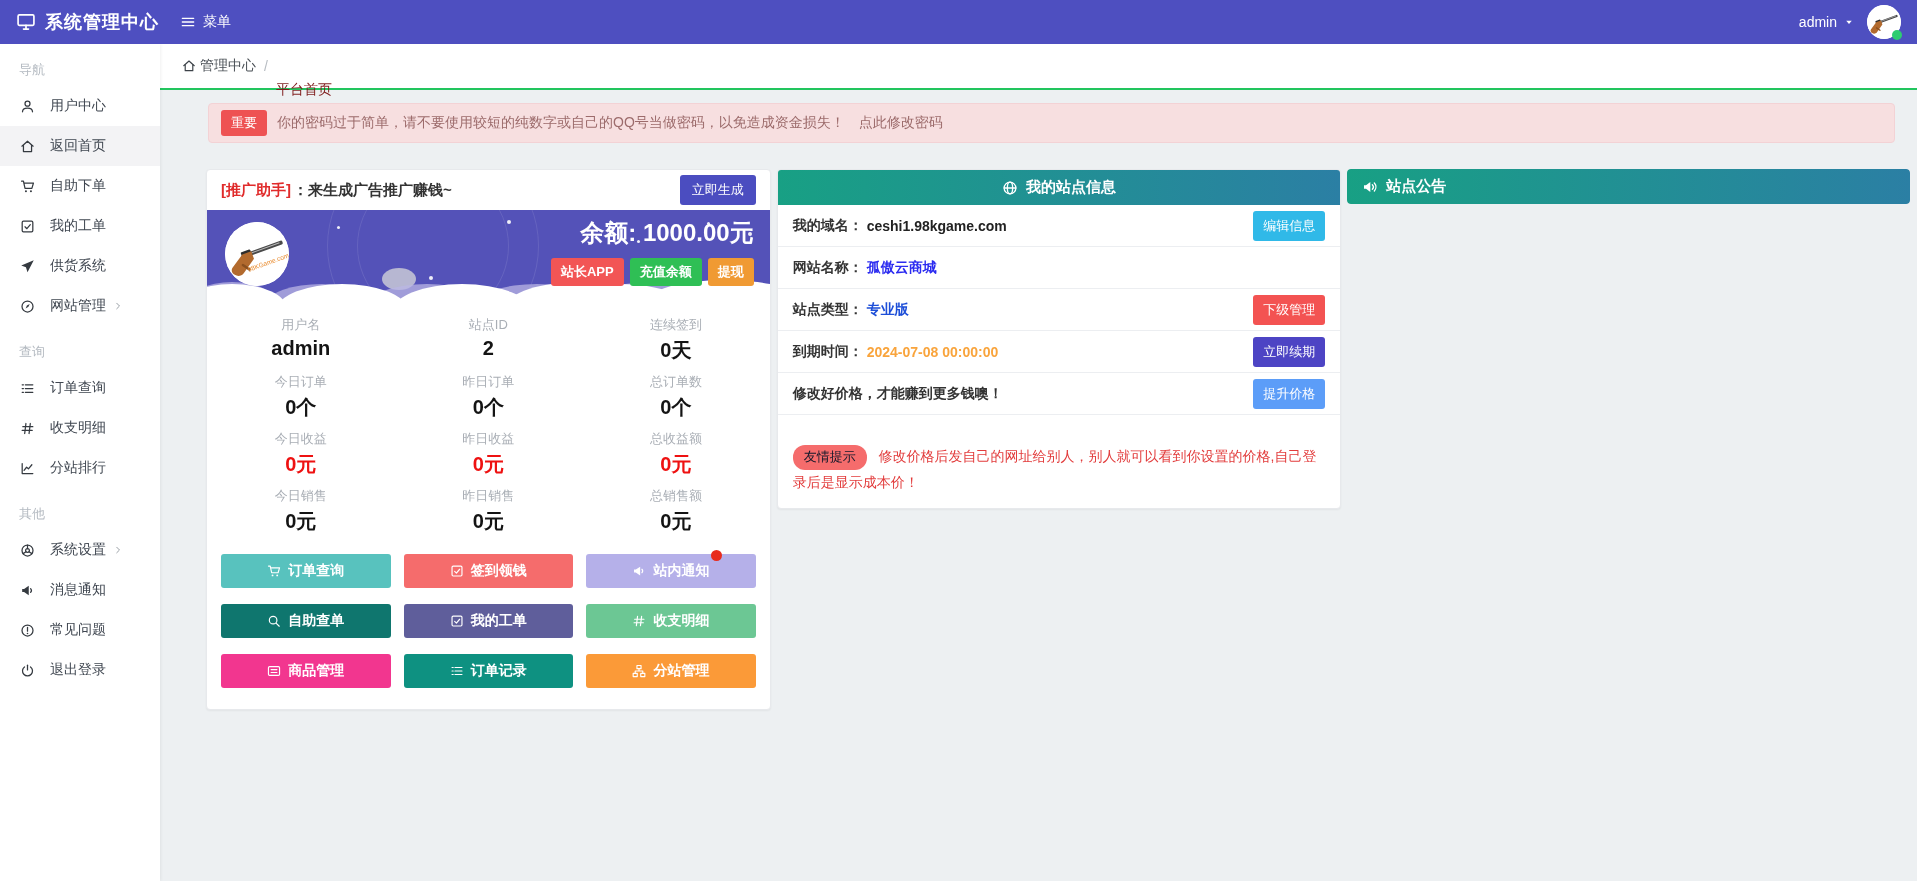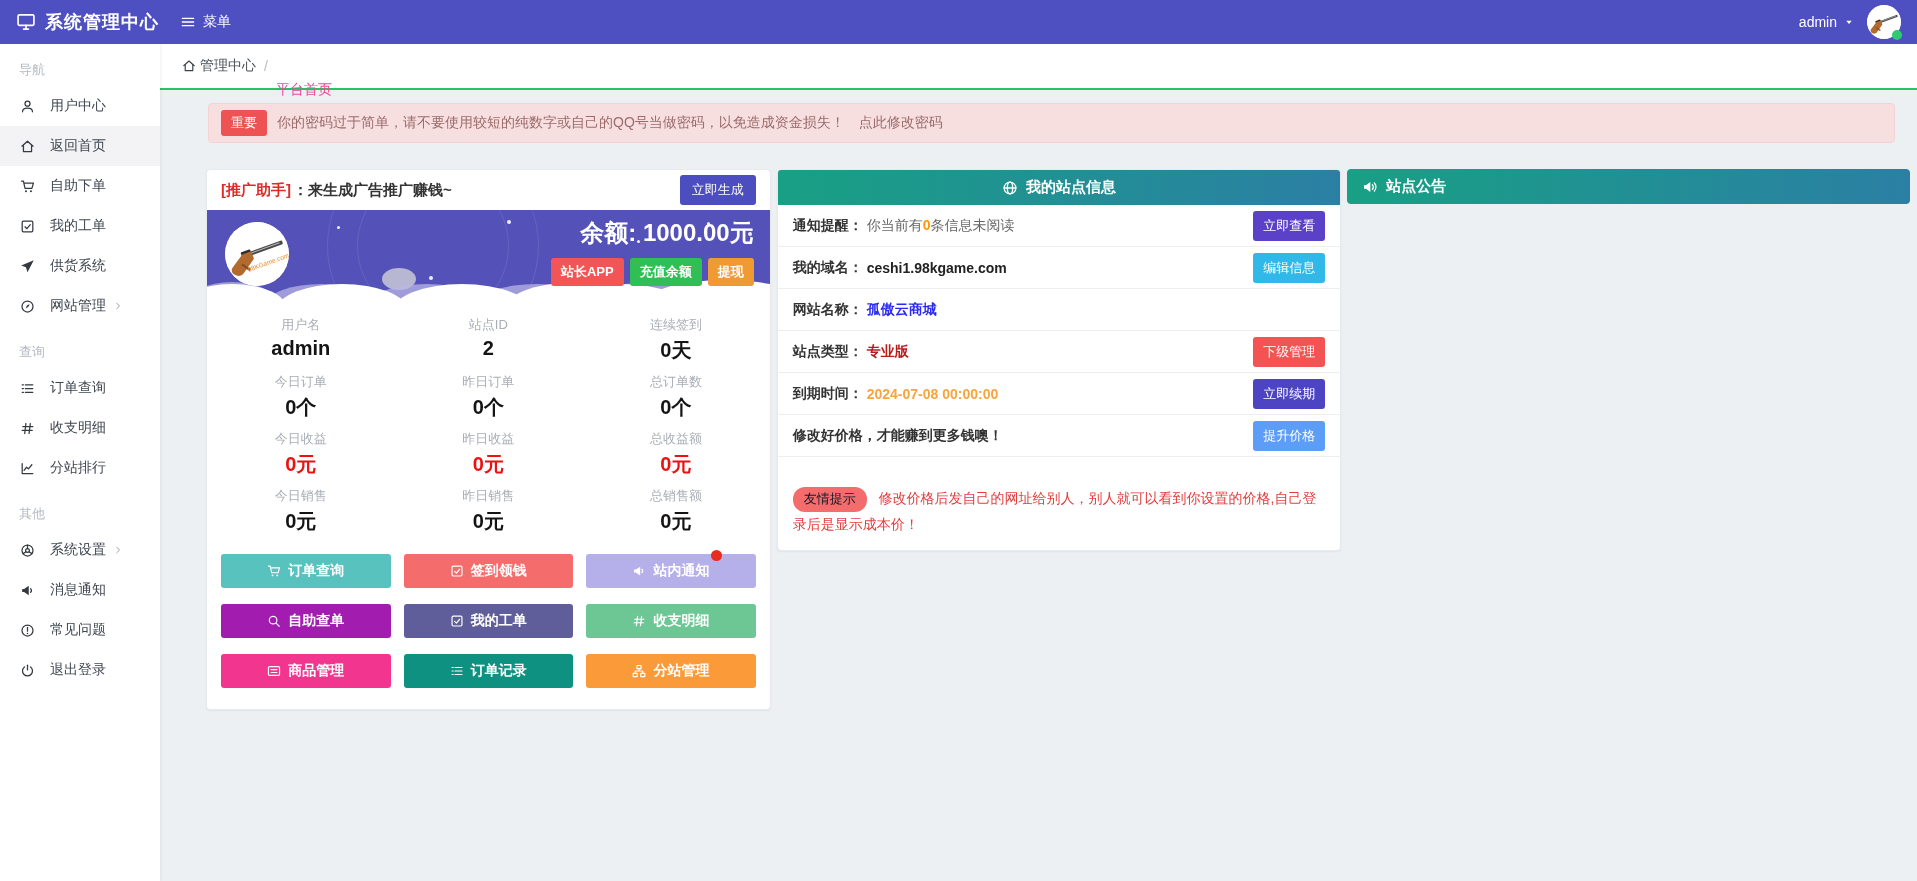--- a/index.html
+++ b/index.html
@@ -28,21 +28,21 @@
   .side-item{display:flex;align-items:center;height:40px;padding:0 19px;color:#3f4650;font-size:14px;cursor:pointer;}
   .side-item .i{width:16px;color:#353a40;margin-right:15px;}
   .side-item.active{background:#f3f3f5;}
   .side-item .chev{margin-left:auto;color:#9aa0a6;}
 
   
   .main{position:absolute;left:160px;top:44px;right:0;bottom:0;}
   .breadcrumb-bar{height:44px;background:#fff;border-bottom:2px solid #22c55e;display:flex;align-items:center;padding-left:22px;font-size:14px;color:#4a5056;}
   .breadcrumb-bar .i{color:#3c4248;margin-right:4px;}
   .breadcrumb-sep{color:#b7bcc2;margin:0 8px;}
-  .breadcrumb-current{color:#ec4899;margin-top:48px;}
+  .breadcrumb-current{color:#7f1d1d;margin-top:48px;}
 
   .alert{margin:13px 22px 0 48px;background:var(--alert-bg,#f7dfe0);border:1px solid #f3d2d5;border-radius:4px;height:38px;display:flex;align-items:center;padding:0 12px;font-size:14px;color:var(--alert-text,#9c6b6b);}
   .alert-badge{background:var(--alert-badge,#ee5253);color:#fff;font-size:13px;padding:4px 10px;border-radius:3px;margin-right:10px;flex:0 0 auto;}
   .alert-link{margin-left:14px;color:var(--alert-text,#9c6b6b);cursor:pointer;}
 
   .cols{display:flex;gap:6px;margin:26px 7px 0 46px;align-items:flex-start;}
   .col{flex:1;min-width:0;}
 
   .card{background:#fff;border:1px solid #e7e9ec;border-radius:4px;box-shadow:0 1px 2px rgba(0,0,0,.05);overflow:hidden;}
 
@@ -418,21 +418,21 @@
           <button class="quick-btn" style="background: rgb(181, 176, 233);">
             <span class="i">
               <svg width="14" height="14" viewBox="0 0 24 24" fill="none" stroke="currentColor" stroke-width="2" stroke-linecap="round" stroke-linejoin="round">
                 <path d="M3.5 9.5v5h3l7.5 5v-15l-7.5 5h-3Z" fill="currentColor" stroke="none"></path>
                 <path d="M17 9a4.5 4.5 0 0 1 0 6"></path>
               </svg>
             </span>
             <span>站内通知</span>
             <span class="notice-dot"></span>
           </button>
-          <button class="quick-btn" style="background: #a21caf;">
+          <button class="quick-btn" style="background: #0f766e;">
             <span class="i">
               <svg width="14" height="14" viewBox="0 0 24 24" fill="none" stroke="currentColor" stroke-width="2" stroke-linecap="round" stroke-linejoin="round">
                 <circle cx="10.5" cy="10.5" r="6.5"></circle>
                 <path d="m15.5 15.5 5.5 5.5"></path>
               </svg>
             </span>
             <span>自助查单</span>
           </button>
           <button class="quick-btn" style="background: rgb(95, 94, 155);">
             <span class="i">
@@ -488,36 +488,31 @@
             <svg width="16" height="16" viewBox="0 0 24 24" fill="none" stroke="currentColor" stroke-width="2" stroke-linecap="round" stroke-linejoin="round">
               <circle cx="12" cy="12" r="8.8"></circle>
               <ellipse cx="12" cy="12" rx="4" ry="8.8"></ellipse>
               <path d="M3.2 12h17.6"></path>
             </svg>
           </span>
         <span>我的站点信息</span>
       </div>
       <div>
           <div class="info-row">
-            <span class="info-label">通知提醒：</span>
-            <span class="info-parts"><span style="color: rgb(102, 102, 102);">你当前有</span><span style="color: rgb(255, 152, 0); font-weight: bold;">0</span><span style="color: rgb(102, 102, 102);">条信息未阅读</span></span>
-            <button class="info-btn" style="background: rgb(90, 65, 200);">立即查看</button>
-          </div>
-          <div class="info-row">
             <span class="info-label">我的域名：</span>
             <span class="info-parts"><span style="color: rgb(34, 34, 34); font-weight: bold;">ceshi1.98kgame.com</span></span>
             <button class="info-btn" style="background: rgb(48, 185, 232);">编辑信息</button>
           </div>
           <div class="info-row">
             <span class="info-label">网站名称：</span>
             <span class="info-parts"><span style="color: rgb(43, 43, 240); font-weight: bold; cursor: pointer;">孤傲云商城</span></span>
           </div>
           <div class="info-row">
             <span class="info-label">站点类型：</span>
-            <span class="info-parts"><span style="color: #b91c1c; font-weight: bold;">专业版</span></span>
+            <span class="info-parts"><span style="color: #1d4ed8; font-weight: bold;">专业版</span></span>
             <button class="info-btn" style="background: rgb(243, 83, 82);">下级管理</button>
           </div>
           <div class="info-row">
             <span class="info-label">到期时间：</span>
             <span class="info-parts"><span style="color: rgb(249, 164, 60); font-weight: bold;">2024-07-08 00:00:00</span></span>
             <button class="info-btn" style="background: rgb(77, 68, 196);">立即续期</button>
           </div>
           <div class="info-row">
             <span class="info-label">修改好价格，才能赚到更多钱噢！</span>
             <span class="info-parts"></span>

